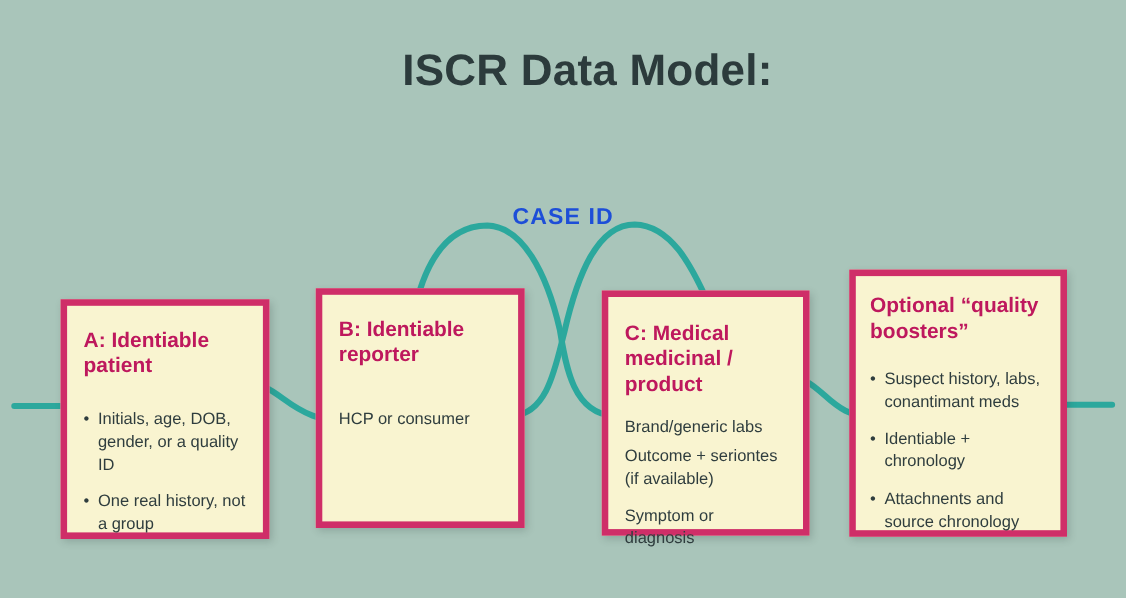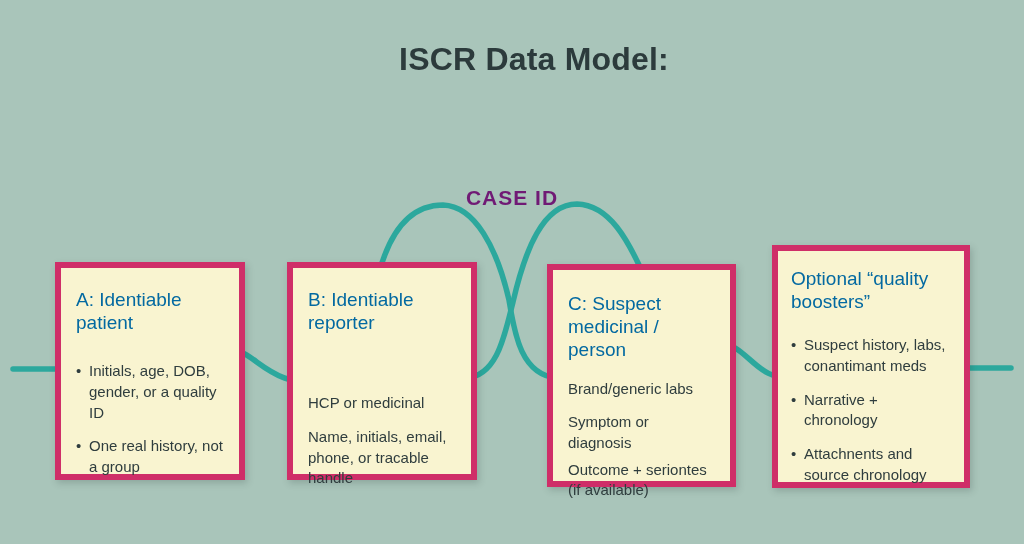--- a/index.html
+++ b/index.html
@@ -7,48 +7,48 @@
   .stage{
     position:relative;
     width:1024px;height:544px;
     background:#a9c5ba;
     overflow:hidden;
   }
   .wave{position:absolute;left:0;top:0;z-index:1;}
   .diagram-title{
     position:absolute;left:0;right:0;top:40px;z-index:2;
     text-align:center;
-    font-size:32px;font-weight:700;line-height:1.2;
+    font-size:40px;font-weight:700;line-height:1.2;
     color:#2c3b3c;letter-spacing:0.2px;padding-left:44px;
   }
   .case-id{
     position:absolute;left:0;right:0;top:186px;z-index:2;
     text-align:center;
     font-size:21px;font-weight:700;letter-spacing:1px;
-    color:#701a75;
+    color:#1d4ed8;
   }
   .box{
     position:absolute;z-index:2;
     box-sizing:border-box;
     background:#f9f4d0;
     border:6px solid #cf2e68;
     box-shadow:2px 3px 7px rgba(40,60,55,0.22);
     padding:20px 15px 12px 15px;
     color:#2f3d3e;
   }
-  .box-a{left:55px;top:262px;width:190px;height:218px;}
+  .box-a{left:55px;top:272px;width:190px;height:218px;}
   .box-b{left:287px;top:262px;width:190px;height:218px;}
   .box-c{left:547px;top:264px;width:189px;height:223px;padding-top:22px;}
   .box-d{left:772px;top:245px;width:198px;height:243px;padding:16px 13px 10px 13px;}
   .box-title{
-    font-size:19px;font-weight:400;line-height:1.22;
-    color:#0369a1;
+    font-size:19px;font-weight:700;line-height:1.22;
+    color:#be185d;
   }
   .box-a .box-title{margin-bottom:27px;}
-  .box-b .box-title{margin-bottom:59px;}
+  .box-b .box-title{margin-bottom:37px;}
   .box-c .box-title{margin-bottom:17px;}
   .box-d .box-title{margin-bottom:22px;}
   .item{
     display:flex;align-items:flex-start;
     font-size:15px;line-height:1.38;
     margin-bottom:13px;
   }
   .item.tight{margin-top:-7px;}
   .item .dot{flex:0 0 13px;font-size:15px;line-height:1.38;}
   .item .txt{flex:1;}
@@ -83,49 +83,46 @@
     </div>
     <div class="item">
       <span class="dot">•</span>
       <span class="txt">One real history, not a group</span>
     </div>
   </div>
 
   <div class="box box-b">
     <div class="box-title">B: Identiable reporter</div>
     <div class="item">
-      <span class="txt">HCP or medicinal</span>
-    </div>
-    <div class="item">
-      <span class="txt">Name, initials, email, phone, or tracable handle</span>
+      <span class="txt">HCP or consumer</span>
     </div>
   </div>
 
   <div class="box box-c">
-    <div class="box-title">C: Suspect medicinal / person</div>
+    <div class="box-title">C: Medical medicinal / product</div>
     <div class="item">
       <span class="txt">Brand/generic labs</span>
     </div>
+    <div class="item tight">
+      <span class="txt">Outcome + seriontes (if available)</span>
+    </div>
     <div class="item">
       <span class="txt">Symptom or diagnosis</span>
-    </div>
-    <div class="item tight">
-      <span class="txt">Outcome + seriontes (if available)</span>
     </div>
   </div>
 
   <div class="box box-d">
     <div class="box-title">Optional “quality boosters”</div>
     <div class="item">
       <span class="dot">•</span>
       <span class="txt">Suspect history, labs, conantimant meds</span>
     </div>
     <div class="item">
       <span class="dot">•</span>
-      <span class="txt">Narrative + chronology</span>
+      <span class="txt">Identiable + chronology</span>
     </div>
     <div class="item">
       <span class="dot">•</span>
       <span class="txt">Attachnents and source chronology</span>
     </div>
   </div>
 
 </div>
 
 </body></html>

